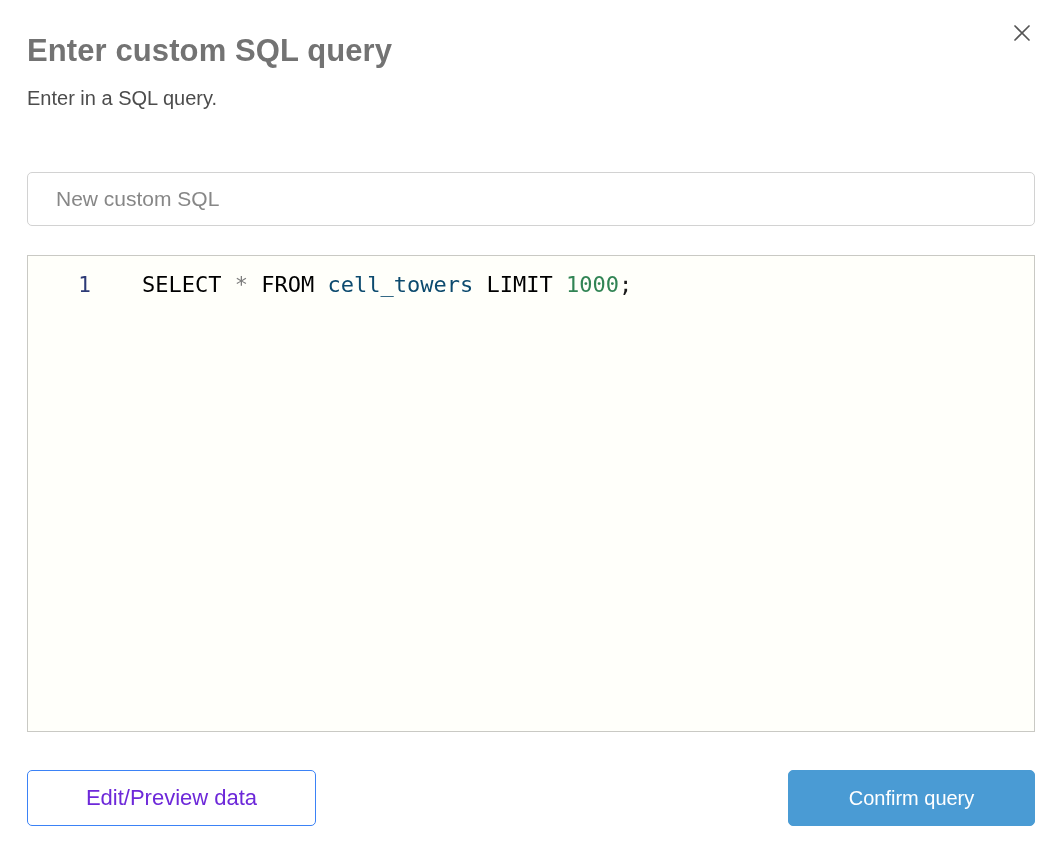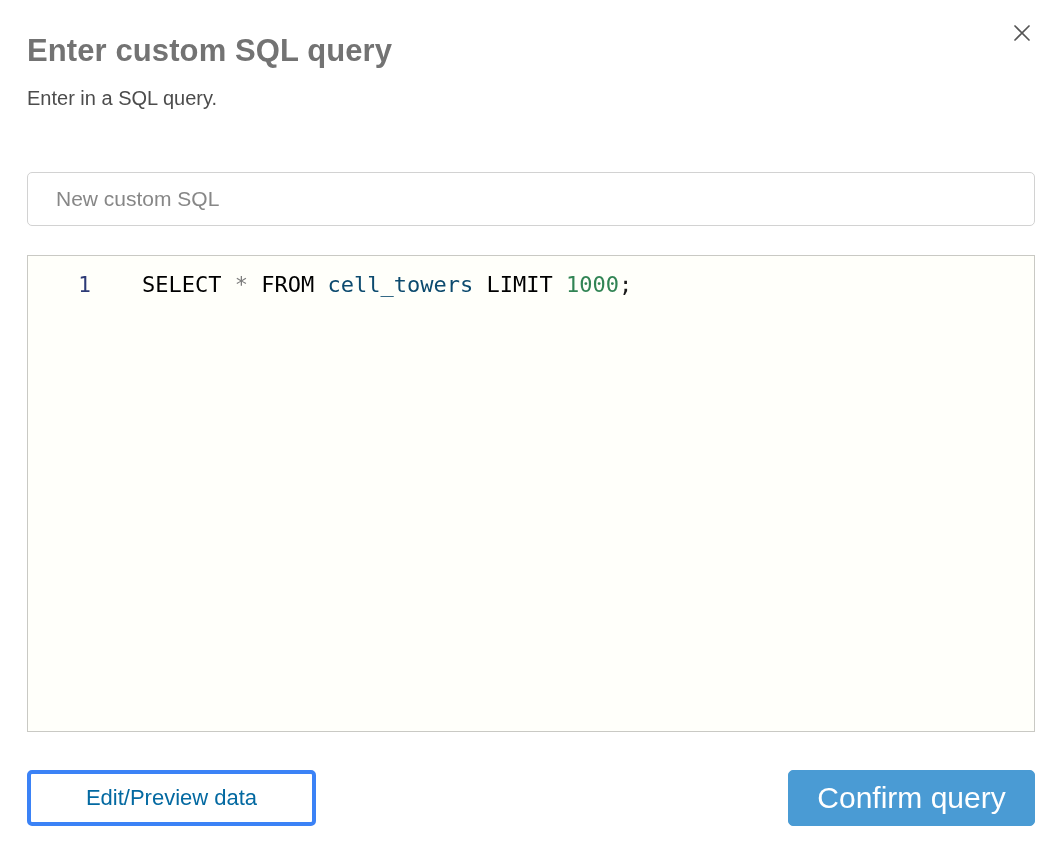--- a/index.html
+++ b/index.html
@@ -128,45 +128,45 @@
   .tok-space   { color: transparent; }
 
   
   .btn-secondary {
     position: absolute;
     left: 27px;
     top: 770px;
     width: 289px;
     height: 56px;
     box-sizing: border-box;
-    border: 4px solid #3b82f6;
+    border: 1px solid #3b82f6;
     border-radius: 5px;
     background: #ffffff;
-    color: #0369a1;
+    color: #6d28d9;
     font-family: "Liberation Sans", sans-serif;
     font-size: 22px;
     line-height: 1;
     cursor: pointer;
     padding: 0;
     text-align: center;
   }
 
   .btn-primary {
     position: absolute;
     left: 788px;
     top: 770px;
     width: 247px;
     height: 56px;
     box-sizing: border-box;
     border: 1px solid #4a9bd4;
     border-radius: 5px;
     background: #4a9bd4;
     color: #ffffff;
     font-family: "Liberation Sans", sans-serif;
-    font-size: 30px;
+    font-size: 20px;
     line-height: 1;
     cursor: pointer;
     padding: 0;
   }
 </style>
 </head>
 <body>
 
 <div class="dialog">
 

